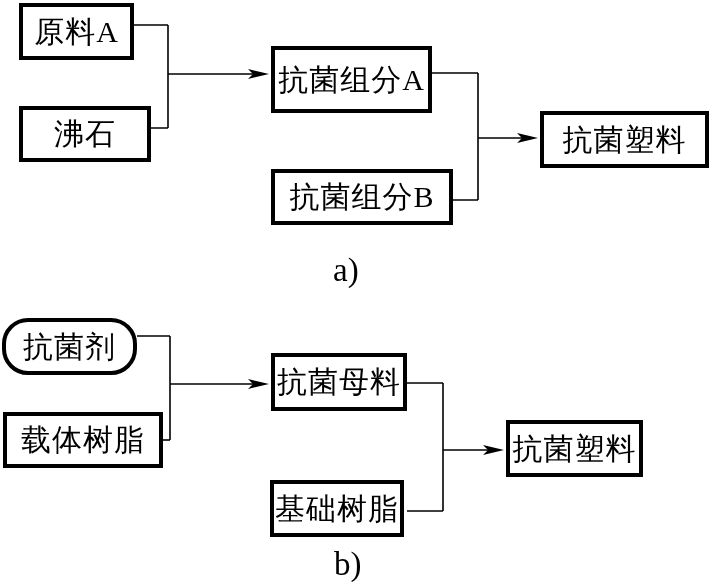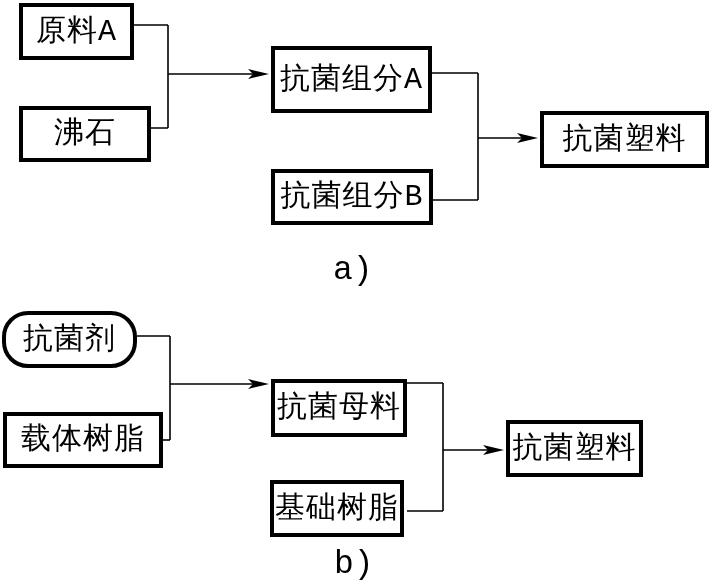--- a/index.html
+++ b/index.html
@@ -5,21 +5,21 @@
   html, body {
     margin: 0;
     padding: 0;
     background: #ffffff;
   }
   #stage {
     position: relative;
     width: 713px;
     height: 582px;
     background: #ffffff;
-    font-family: Liberation Mono, monospace;
+    font-family: Liberation Serif, serif;
     overflow: hidden;
   }
   .box {
     position: absolute;
     box-sizing: border-box;
     border: 4px solid #000000;
     background: #ffffff;
     display: flex;
     align-items: center;
     justify-content: center;
@@ -38,27 +38,27 @@
   #wires {
     position: absolute;
     left: 0;
     top: 0;
     pointer-events: none;
   }
   
   #box-a-raw      { left: 19px;  top: 3px;   width: 115px; height: 57px; }
   #box-a-zeolite  { left: 19px;  top: 106px;  width: 132px; height: 56px; }
   #box-a-compA    { left: 271px; top: 46px;  width: 161px; height: 67px; }
-  #box-a-compB    { left: 271px; top: 169px; width: 162px; height: 56px; }
+  #box-a-compB    { left: 271px; top: 169px; width: 182px; height: 56px; }
   #box-a-plastic  { left: 540px; top: 111px; width: 169px; height: 57px; }
   #label-a        { left: 333px; top: 254px; }
   
-  #box-b-agent    { left: 2px;   top: 311px; width: 135px; height: 57px; border-radius: 26px; }
+  #box-b-agent    { left: 2px;   top: 318px; width: 135px; height: 57px; border-radius: 26px; }
   #box-b-carrier  { left: 3px;   top: 412px; width: 160px; height: 56px; }
-  #box-b-master   { left: 271px; top: 353px; width: 136px; height: 58px; margin-top: 26px; }
+  #box-b-master   { left: 271px; top: 353px; width: 136px; height: 58px; }
   #box-b-base     { left: 270px; top: 480px; width: 134px; height: 57px; }
   #box-b-plastic  { left: 506px; top: 420px; width: 137px; height: 57px; }
   #label-b        { left: 334px; top: 548px; }
 </style>
 </head>
 <body>
 
 <div id="stage">
 
   <svg id="wires" width="713" height="582" viewBox="0 0 713 582">

